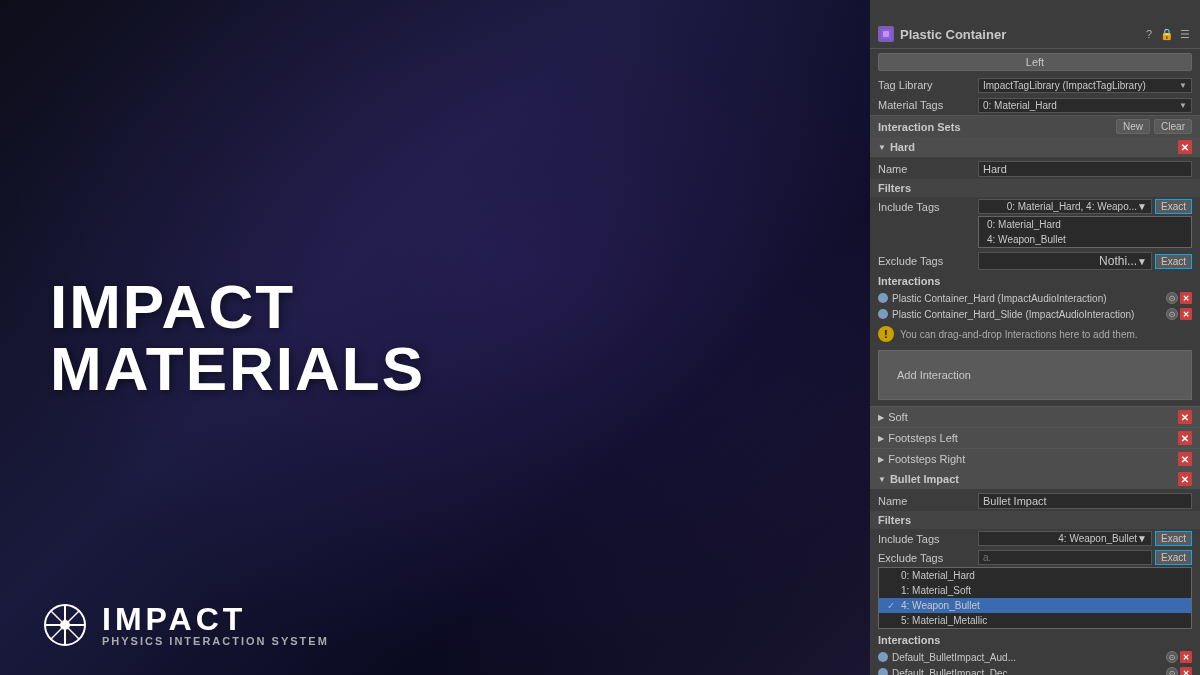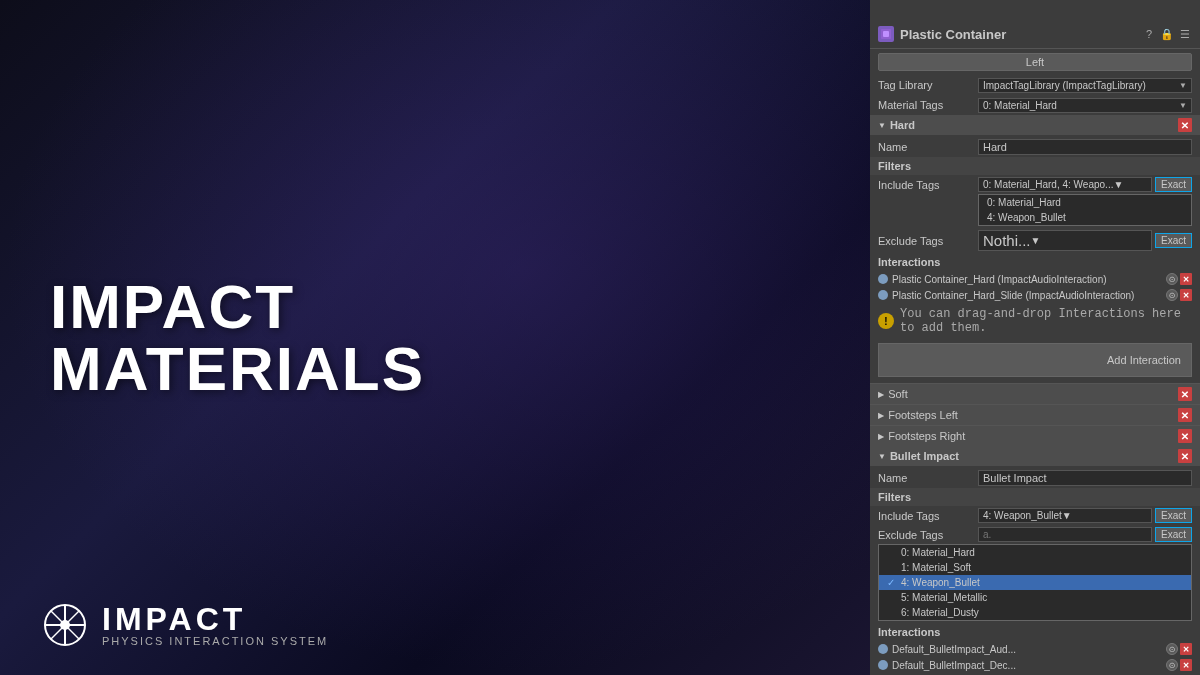--- a/index.html
+++ b/index.html
@@ -85,21 +85,21 @@
       color: #ffffff;
       font-size: 32px;
       font-weight: 900;
       letter-spacing: 4px;
       line-height: 1;
     }
 
     .logo-subtitle {
       color: #aaaaaa;
       font-size: 11px;
-      font-weight: 400;
+      font-weight: 700;
       letter-spacing: 2px;
       text-transform: uppercase;
     }
 
     
     .right-panel {
       width: 330px;
       background: #3c3c3c;
       display: flex;
       flex-direction: column;
@@ -338,21 +338,21 @@
 
     .filter-dropdown {
       flex: 1;
       background: #2a2a2a;
       color: #c8c8c8;
       border: 1px solid #555;
       padding: 1px 4px;
       font-size: 10px;
       display: flex;
       align-items: center;
-      justify-content: flex-start;
+      justify-content: flex-end;
       cursor: pointer;
       min-width: 0;
     }
 
     .exact-btn {
       background: #5a5a5a;
       color: #c8c8c8;
       border: 1px solid #0ea5e9;
       padding: 1px 5px;
       font-size: 10px;
@@ -434,35 +434,34 @@
       align-items: center;
       justify-content: center;
       font-size: 10px;
       color: #000;
       font-weight: bold;
       flex-shrink: 0;
     }
 
     .warning-text {
       color: #aaa;
-      font-size: 12px;
-      font-family: Liberation Mono, monospace;
+      font-size: 10px;
     }
 
     .add-interaction-btn {
       display: block;
       width: calc(100% - 16px);
       margin: 4px 8px;
       background: #5a5a5a;
       color: #c8c8c8;
       border: 1px solid #666;
-      padding: 10px;
-      font-size: 11px;
-      cursor: pointer;
-      text-align: right;
+      padding: 18px;
+      font-size: 11px;
+      cursor: pointer;
+      text-align: left;
     }
 
     
     .collapsed-section {
       background: #4d4d4d;
       padding: 3px 8px;
       display: flex;
       align-items: center;
       justify-content: space-between;
       cursor: pointer;
@@ -558,20 +557,27 @@
     </div>
 
     <div class="field-row">
       <div class="field-label">Material Tags</div>
       <div class="field-value">
         <span class="field-value-text">0: Material_Hard</span>
         <span class="dropdown-arrow">▼</span>
       </div>
     </div>
 
+    <div class="section-bar">
+      <span class="section-label">Interaction Sets</span>
+      <div class="section-buttons">
+        <button class="small-btn">New</button>
+        <button class="small-btn">Clear</button>
+      </div>
+    </div>
 
     <div class="foldout-header">
       <div class="foldout-title">
         <span class="foldout-arrow">▼</span>
         <span>Hard</span>
       </div>
       <div class="x-btn">✕</div>
     </div>
 
     <div class="foldout-content">
@@ -595,21 +601,21 @@
       </div>
 
       <div style="background:#2a2a2a;border:1px solid #666;margin:0 8px 2px 108px;">
         <div style="padding:2px 8px;font-size:10px;color:#c8c8c8;">0: Material_Hard</div>
         <div style="padding:2px 8px;font-size:10px;color:#c8c8c8;">4: Weapon_Bullet</div>
       </div>
 
       <div class="filter-row">
         <div class="filter-label">Exclude Tags</div>
         <div class="filter-dropdown">
-          <span style="font-size:15px;">Nothi...</span>
+          <span style="font-size:12px;">Nothi...</span>
           <span>▼</span>
         </div>
         <button class="exact-btn">Exact</button>
       </div>
 
       <div class="interactions-header">
         <span class="interactions-label">Interactions</span>
       </div>
 
       <div class="interaction-item">
@@ -696,21 +702,20 @@
           <input type="text" style="background: transparent; border: none; color: rgb(200, 200, 200); font-size: 10px; width: 100%; outline: none;" placeholder="a.">
         </div>
         <button class="exact-btn">Exact</button>
       </div>
 
       <div class="bullet-exclude-popup">
         <div class="bullet-option"><span class="check"> </span>0: Material_Hard</div>
         <div class="bullet-option"><span class="check"> </span>1: Material_Soft</div>
         <div class="bullet-option highlighted"><span class="check" style="color:#7cb8ff;">✓</span>4: Weapon_Bullet</div>
         <div class="bullet-option"><span class="check"> </span>5: Material_Metallic</div>
-        <div class="bullet-option"><span class="check"> </span>6: Material_Dusty</div>
       </div>
 
       <div class="interactions-header">
         <span class="interactions-label">Interactions</span>
       </div>
 
       <div class="interaction-item">
         <div class="interaction-dot"></div>
         <span class="interaction-name">Default_BulletImpact_Aud...</span>
         <div class="interaction-icons">

